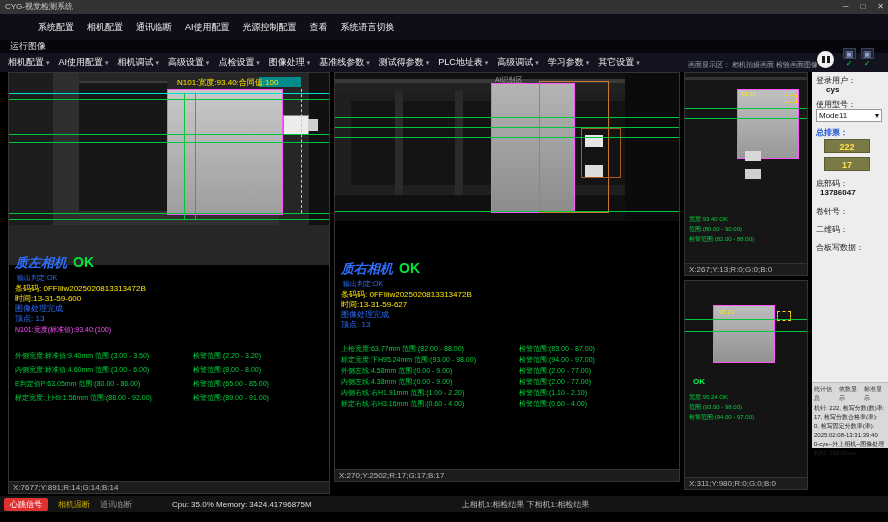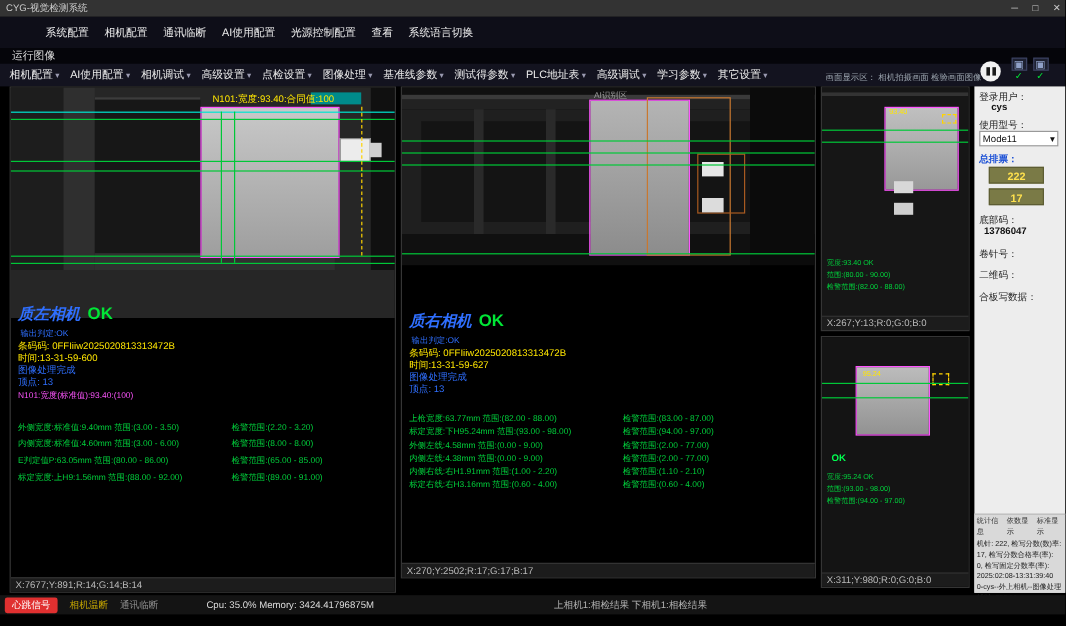--- a/index.html
+++ b/index.html
@@ -57,21 +57,21 @@
   .meas{position:absolute;left:6px;width:calc(100% - 10px)}
   .meas-row{display:flex;color:#00d23c;font-size:7px;align-items:center}
   .meas-row .m-text{width:178px}
 
   
   #preview1{left:684px;top:72px;width:124px;height:204px}
   #preview2{left:684px;top:280px;width:124px;height:210px}
   .preview-header{position:absolute;left:688px;top:60px;font-size:7px;color:#9aa3ad}
 
   
-  #sidebar{position:absolute;left:812px;top:72px;width:76px;height:422px;background:#ededed;
+  #sidebar{position:absolute;left:812px;top:72px;width:76px;height:376px;background:#ededed;
     color:#222;font-size:8px}
   #sidebar .lbl{position:absolute;left:4px}
   .sb-blue{color:#1a4fd6;font-weight:bold}
   .sb-select{position:absolute;left:4px;width:66px;height:13px;background:#fff;
     border:1px solid #999;font-size:8px;line-height:11px;padding:0 2px;color:#111;
     display:flex;justify-content:space-between;align-items:center}
   .counter{position:absolute;left:12px;width:46px;height:14px;background:#7a7a46;
     color:#ffe14d;font-size:9px;font-weight:bold;text-align:center;line-height:14px;
     border:1px solid #5d5d33}
   .stats{position:absolute;left:0;bottom:0;width:76px;height:66px;background:#d9d9d9;

